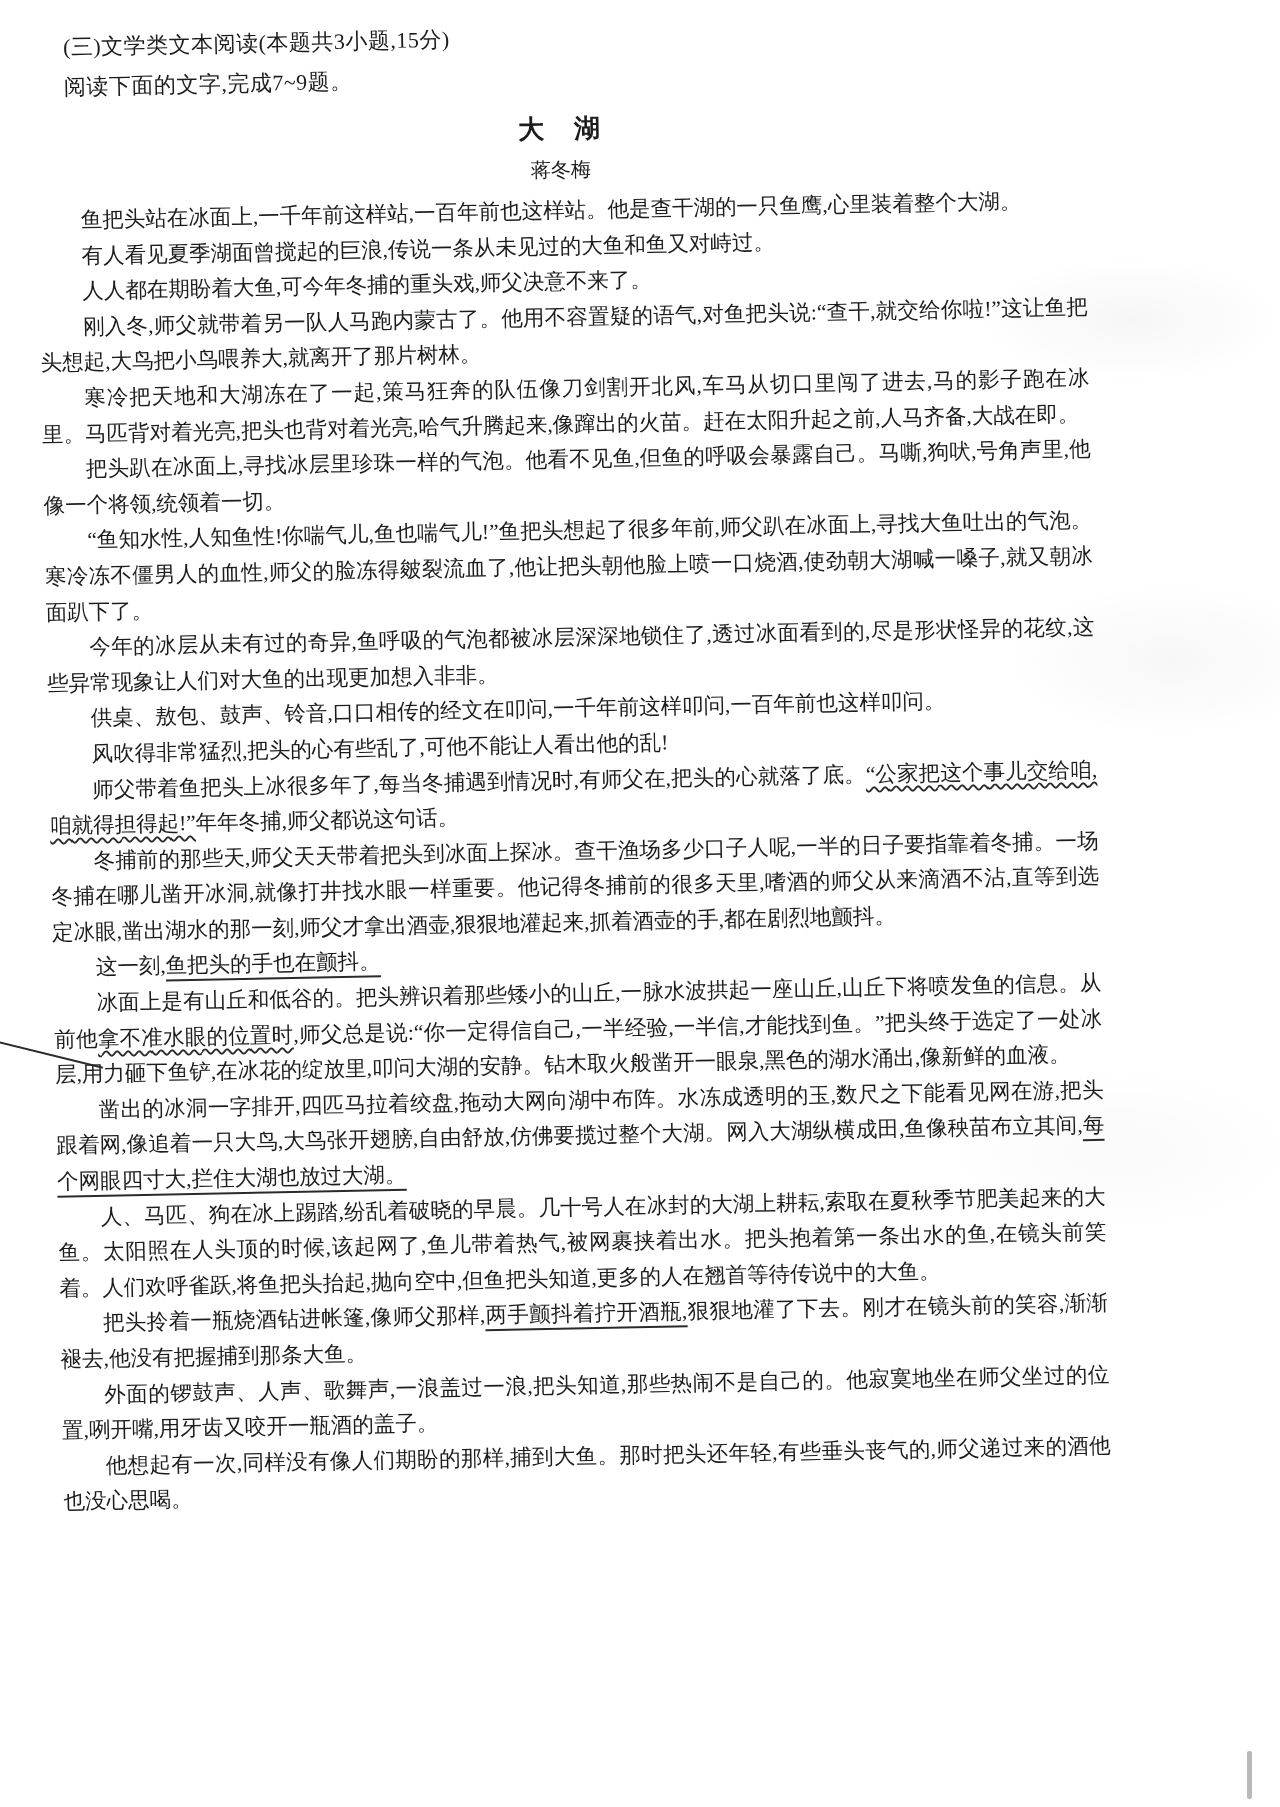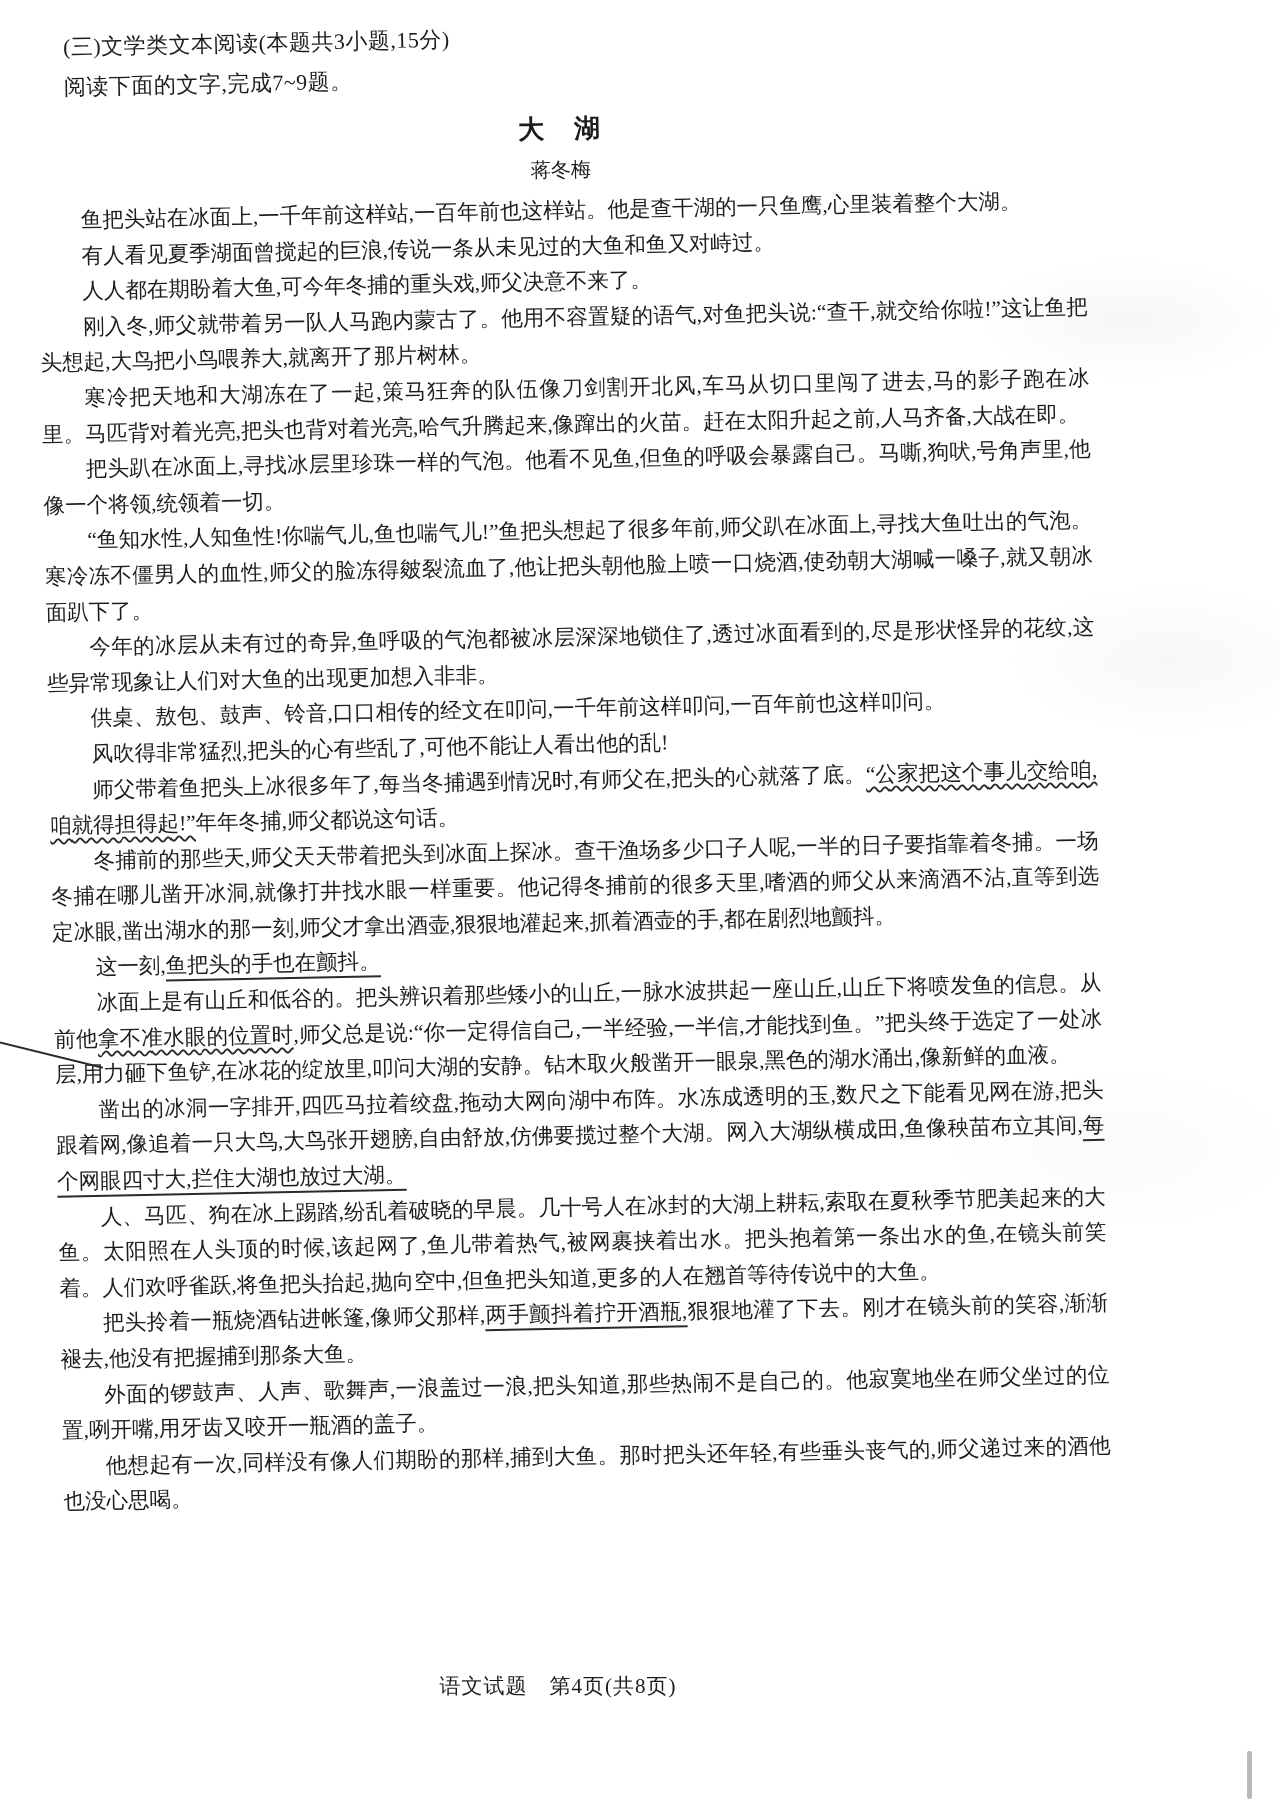--- a/index.html
+++ b/index.html
@@ -105,15 +105,14 @@
         <p><span class="seg-plain">冬捕前的那些天,师父天天带着把头到冰面上探冰。查干渔场多少口子人呢,一半的日子要指靠着冬捕。一场冬捕在哪儿凿开冰洞,就像打井找水眼一样重要。他记得冬捕前的很多天里,嗜酒的师父从来滴酒不沾,直等到选定冰眼,凿出湖水的那一刻,师父才拿出酒壶,狠狠地灌起来,抓着酒壶的手,都在剧烈地颤抖。</span></p>
         <p><span class="seg-plain">这一刻,</span><span class="seg-underline">鱼把头的手也在颤抖。</span></p>
         <p><span class="seg-plain">冰面上是有山丘和低谷的。把头辨识着那些矮小的山丘,一脉水波拱起一座山丘,山丘下将喷发鱼的信息。从前他</span><span class="seg-wavy has-arrow">拿不准水眼的位置时</span><span class="seg-plain">,师父总是说:“你一定得信自己,一半经验,一半信,才能找到鱼。”把头终于选定了一处冰层,用力砸下鱼铲,在冰花的绽放里,叩问大湖的安静。钻木取火般凿开一眼泉,黑色的湖水涌出,像新鲜的血液。</span></p>
         <p><span class="seg-plain">凿出的冰洞一字排开,四匹马拉着绞盘,拖动大网向湖中布阵。水冻成透明的玉,数尺之下能看见网在游,把头跟着网,像追着一只大鸟,大鸟张开翅膀,自由舒放,仿佛要揽过整个大湖。网入大湖纵横成田,鱼像秧苗布立其间,</span><span class="seg-underline">每个网眼四寸大,拦住大湖也放过大湖。</span></p>
         <p><span class="seg-plain">人、马匹、狗在冰上踢踏,纷乱着破晓的早晨。几十号人在冰封的大湖上耕耘,索取在夏秋季节肥美起来的大鱼。太阳照在人头顶的时候,该起网了,鱼儿带着热气,被网裹挟着出水。把头抱着第一条出水的鱼,在镜头前笑着。人们欢呼雀跃,将鱼把头抬起,抛向空中,但鱼把头知道,更多的人在翘首等待传说中的大鱼。</span></p>
         <p><span class="seg-plain">把头拎着一瓶烧酒钻进帐篷,像师父那样,</span><span class="seg-underline">两手颤抖着拧开酒瓶,</span><span class="seg-plain">狠狠地灌了下去。刚才在镜头前的笑容,渐渐褪去,他没有把握捕到那条大鱼。</span></p>
         <p><span class="seg-plain">外面的锣鼓声、人声、歌舞声,一浪盖过一浪,把头知道,那些热闹不是自己的。他寂寞地坐在师父坐过的位置,咧开嘴,用牙齿又咬开一瓶酒的盖子。</span></p>
         <p><span class="seg-plain">他想起有一次,同样没有像人们期盼的那样,捕到大鱼。那时把头还年轻,有些垂头丧气的,师父递过来的酒他也没心思喝。</span></p>
       </div>
   </div>
-  <div class="footer">语文试题　第4页(共8页)</div>
   <div class="scan-edge"></div>
 </div>
 
 </body></html>

